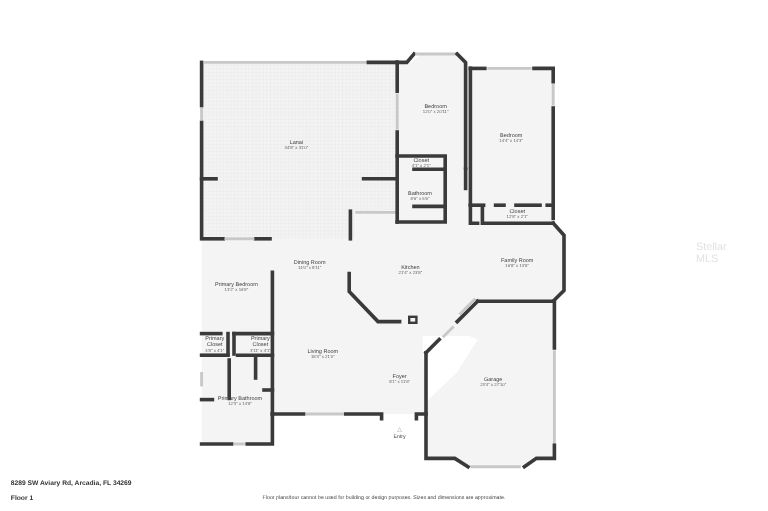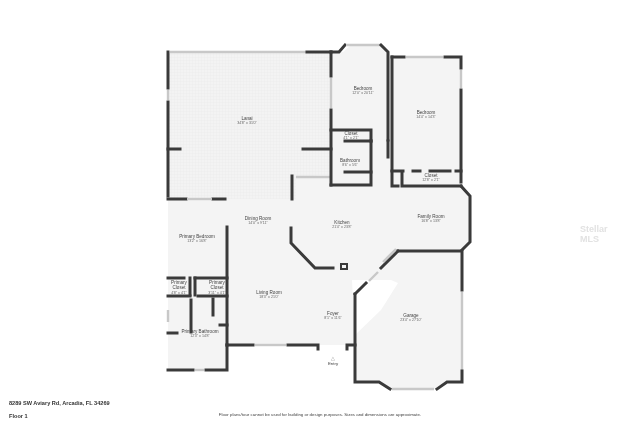--- a/index.html
+++ b/index.html
@@ -8,21 +8,21 @@
   .wall{fill:none;stroke:#3a3a3a;stroke-width:3;stroke-linecap:square;stroke-linejoin:miter;}
   .thin{fill:none;stroke:#3a3a3a;stroke-width:2;}
   .win{stroke:#c8c8c8;stroke-width:2.4;}
   .floor{fill:#f4f4f4;}
   .label{position:absolute;transform:translate(-50%,-50%);text-align:center;color:#444;line-height:1.15;white-space:nowrap;}
   .label .n{font-size:4.6px;display:block;}
   .label .d{font-size:3.6px;display:block;color:#666;}
   .footer-addr{position:absolute;left:9px;top:400px;font-size:5.6px;color:#333;font-weight:bold;}
   .footer-floor{position:absolute;left:9px;top:413px;font-size:5.6px;color:#333;font-weight:bold;}
   .disclaimer{position:absolute;left:320px;top:414px;transform:translate(-50%,-50%);font-size:4.4px;color:#444;white-space:nowrap;}
-  .watermark{position:absolute;left:600px;top:210px;transform:translate(-50%,-50%);font-size:9px;color:#e2e2e2;font-weight:bold;margin-top:24px;}
+  .watermark{position:absolute;left:600px;top:210px;transform:translate(-50%,-50%);font-size:9px;color:#e2e2e2;font-weight:normal;}
   .entry{position:absolute;left:333px;top:356px;transform:translate(-50%,0);text-align:center;font-size:4.4px;color:#444;}
   .entry .arrow{display:block;font-size:5px;color:#888;line-height:1;}
 </style>
 </head>
 <body>
 
 <svg id="plan" viewBox="0 0 640 426" xmlns="http://www.w3.org/2000/svg">
   <defs>
     <pattern id="tile" width="3" height="3" patternUnits="userSpaceOnUse">
       <rect width="3" height="3" fill="#f3f3f3"></rect>

